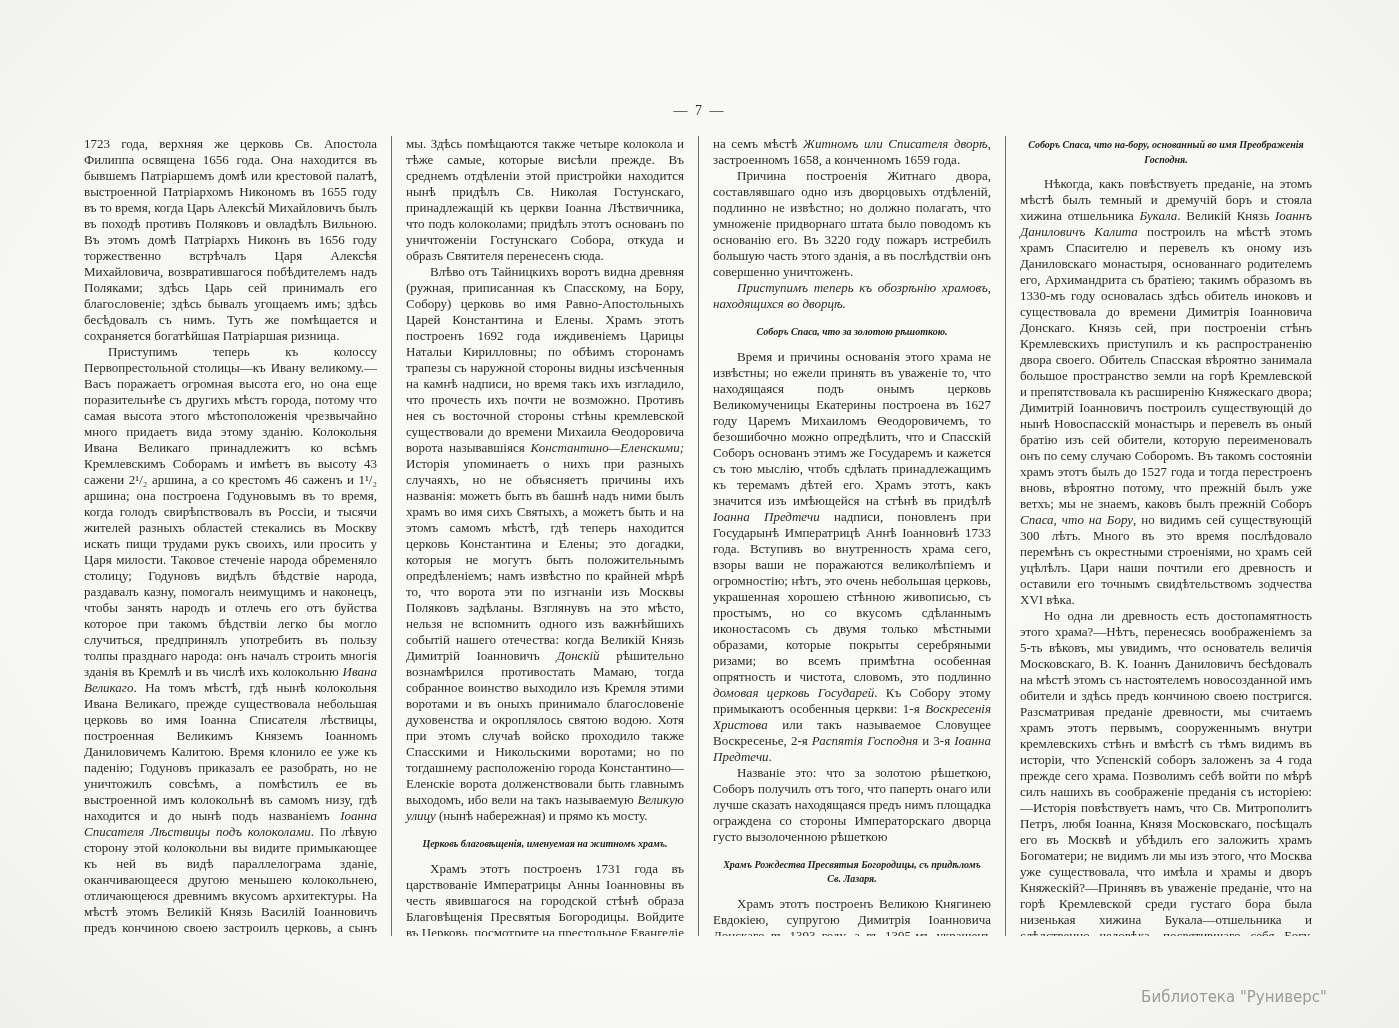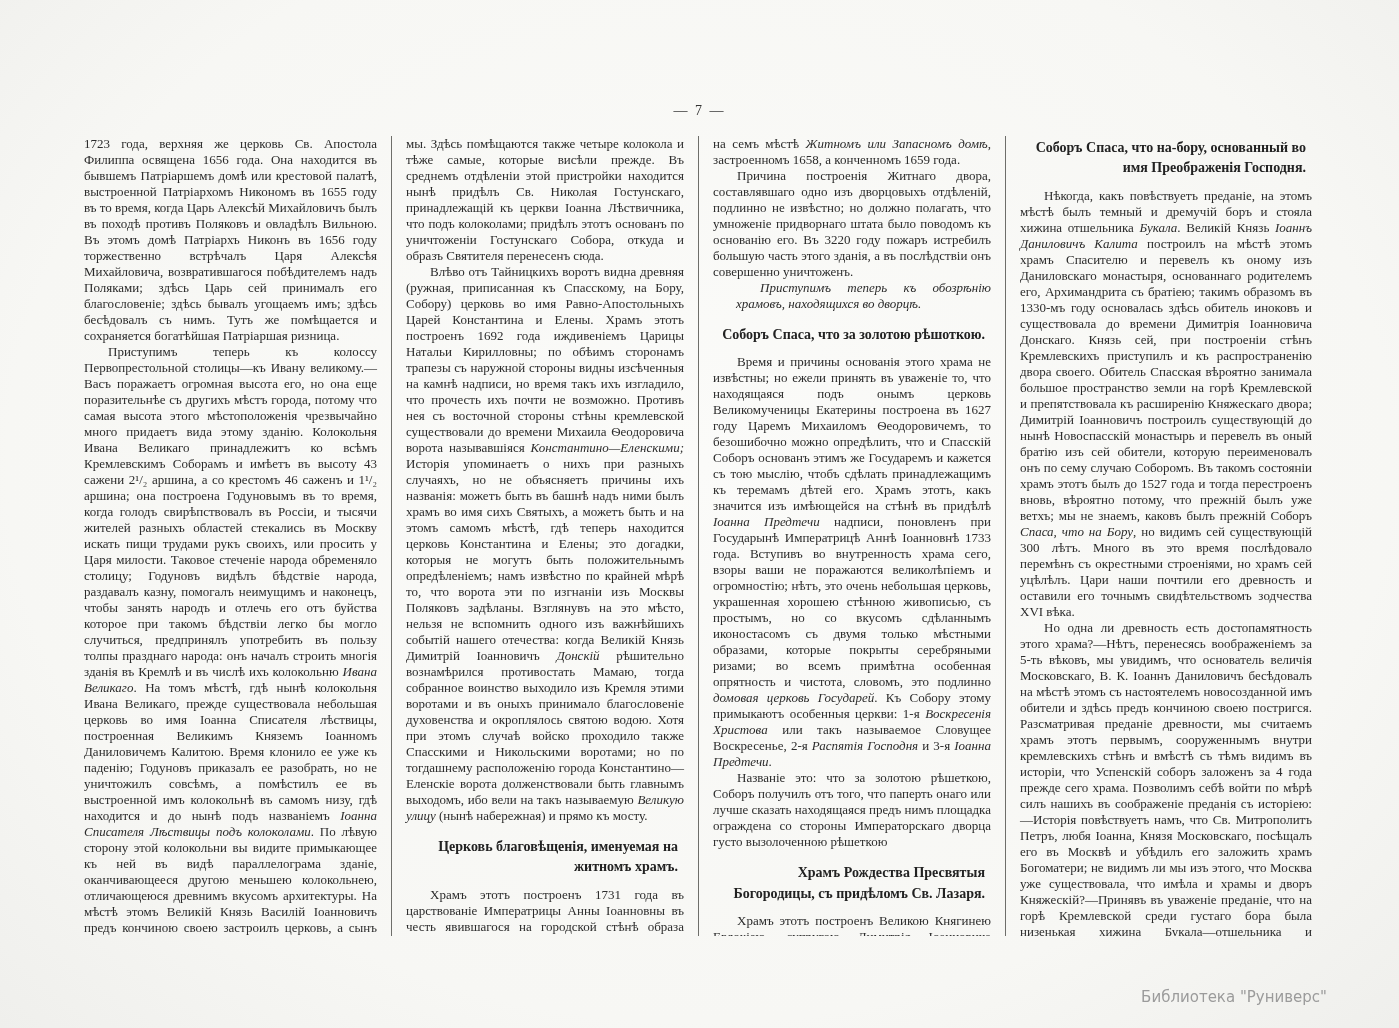--- a/index.html
+++ b/index.html
@@ -34,27 +34,28 @@
   .col:last-child { padding-right:0; }
   .p {
     margin:0;
     font-size:13px;
     line-height:16px;
     text-align:justify;
     text-justify:inter-word;
     color:#2b2b2b;
   }
   .p.ind { text-indent:24px; }
-  .p.it { font-style:italic;margin-left:23px; }
+  .p.it { font-style:italic; }
   .h {
     margin:13px 6px 9px 6px;
-    font-size:14px; font-weight:bold;
+    font-size:10px; font-weight:bold;
     line-height:1.45;
-    text-align:right;
+    text-align:center;
     color:#222;
+    font-style:italic;
   }
   .h.first { margin-top:2px; }
   .watermark {
     position:absolute; right:72px; top:988px;
     font-family:"DejaVu Sans", sans-serif;
     font-size:15px; color:#9b9b9b;
   }
 </style>
 </head>
 <body>
@@ -71,21 +72,21 @@
     </div>
 
     <div class="col">
       <p class="p">мы. Здѣсь помѣщаются также четыре колокола и тѣже самые, которые висѣли прежде. Въ среднемъ отдѣленіи этой пристройки находится нынѣ придѣлъ Св. Николая Гостунскаго, принадлежащій къ церкви Іоанна Лѣствичника, что подъ колоколами; придѣлъ этотъ основанъ по уничтоженіи Гостунскаго Собора, откуда и образъ Святителя перенесенъ сюда.</p>
       <p class="p ind">Влѣво отъ Тайницкихъ воротъ видна древняя (ружная, приписанная къ Спасскому, на Бору, Собору) церковь во имя Равно-Апостольныхъ Царей Константина и Елены. Храмъ этотъ построенъ 1692 года иждивеніемъ Царицы Натальи Кирилловны; по обѣимъ сторонамъ трапезы съ наружной стороны видны изсѣченныя на камнѣ надписи, но время такъ ихъ изгладило, что прочесть ихъ почти не возможно. Противъ нея съ восточной стороны стѣны кремлевской существовали до времени Михаила Ѳеодоровича ворота называвшіяся <i>Константино—Еленскими;</i> Исторія упоминаетъ о нихъ при разныхъ случаяхъ, но не объясняетъ причины ихъ названія: можетъ быть въ башнѣ надъ ними былъ храмъ во имя сихъ Святыхъ, а можетъ быть и на этомъ самомъ мѣстѣ, гдѣ теперь находится церковь Константина и Елены; это догадки, которыя не могутъ быть положительнымъ опредѣленіемъ; намъ извѣстно по крайней мѣрѣ то, что ворота эти по изгнаніи изъ Москвы Поляковъ задѣланы. Взглянувъ на это мѣсто, нельзя не вспомнить одного изъ важнѣйшихъ событій нашего отечества: когда Великій Князь Димитрій Іоанновичъ <i>Донскій</i> рѣшительно вознамѣрился противостать Мамаю, тогда собранное воинство выходило изъ Кремля этими воротами и въ оныхъ принимало благословеніе духовенства и окроплялось святою водою. Хотя при этомъ случаѣ войско проходило также Спасскими и Никольскими воротами; но по тогдашнему расположенію города Константино—Еленскіе ворота долженствовали быть главнымъ выходомъ, ибо вели на такъ называемую <i>Великую улицу</i> (нынѣ набережная) и прямо къ мосту.</p>
       <div class="h">Церковь благовѣщенія, именуемая на житномъ храмъ.</div>
       <p class="p ind">Храмъ этотъ построенъ 1731 года въ царствованіе Императрицы Анны Іоанновны въ честь явившагося на городской стѣнѣ образа Благовѣщенія Пресвятыя Богородицы. Войдите въ Церковь, посмотрите на престольное Евангеліе—даръ Императрицы—и вы увидите на задней сторонѣ онаго слѣдующую надпись:—«Въ лѣто 1731 Ноября въ 3 день, сіе Св. Евангеліе серебряное, «повелѣніемъ Благочестивѣйшія Самодержавнѣйшія Великія «Государыни Императрицы Анны Іоанновны Самодержицы Всероссійской дано въ церковь Благовѣщенія Пресвятыя Богородицы, «которая построена въ Кремлѣ городѣ на житномъ дворѣ.» А при оной церкви выстроенъ придѣлъ воимя Іоанна Милостиваго Марѳою Яковлевною Кроткою 1824 г. и освященъ 1825 г. Января 11 дня. Храмъ этотъ напоминаетъ намъ о прежде бывшемъ</p>
     </div>
 
     <div class="col">
-      <p class="p">на семъ мѣстѣ <i>Житномъ или Запасномъ домѣ</i>, застроенномъ 1658, а конченномъ 1659 года.</p>
+      <p class="p">на семъ мѣстѣ <i>Житномъ или Списателя дворѣ</i>, застроенномъ 1658, а конченномъ 1659 года.</p>
       <p class="p ind">Причина построенія Житнаго двора, составлявшаго одно изъ дворцовыхъ отдѣленій, подлинно не извѣстно; но должно полагать, что умноженіе придворнаго штата было поводомъ къ основанію его. Въ 3220 году пожаръ истребилъ большую часть этого зданія, а въ послѣдствіи онъ совершенно уничтоженъ.</p>
       <p class="p ind it">Приступимъ теперь къ обозрѣнію храмовъ, находящихся во дворцѣ.</p>
       <div class="h">Соборъ Спаса, что за золотою рѣшоткою.</div>
       <p class="p ind">Время и причины основанія этого храма не извѣстны; но ежели принять въ уваженіе то, что находящаяся подъ онымъ церковь Великомученицы Екатерины построена въ 1627 году Царемъ Михаиломъ Ѳеодоровичемъ, то безошибочно можно опредѣлить, что и Спасскій Соборъ основанъ этимъ же Государемъ и кажется съ тою мыслію, чтобъ сдѣлать принадлежащимъ къ теремамъ дѣтей его. Храмъ этотъ, какъ значится изъ имѣющейся на стѣнѣ въ придѣлѣ <i>Іоанна Предтечи</i> надписи, поновленъ при Государынѣ Императрицѣ Аннѣ Іоанновнѣ 1733 года. Вступивъ во внутренность храма сего, взоры ваши не поражаются великолѣпіемъ и огромностію; нѣтъ, это очень небольшая церковь, украшенная хорошею стѣнною живописью, съ простымъ, но со вкусомъ сдѣланнымъ иконостасомъ съ двумя только мѣстными образами, которые покрыты серебряными ризами; во всемъ примѣтна особенная опрятность и чистота, словомъ, это подлинно <i>домовая церковь Государей</i>. Къ Собору этому примыкаютъ особенныя церкви: 1-я <i>Воскресенія Христова</i> или такъ называемое Словущее Воскресенье, 2-я <i>Распятія Господня</i> и 3-я <i>Іоанна Предтечи</i>.</p>
       <p class="p ind">Названіе это: что за золотою рѣшеткою, Соборъ получилъ отъ того, что паперть онаго или лучше сказать находящаяся предъ нимъ площадка ограждена со стороны Императорскаго дворца густо вызолоченною рѣшеткою</p>
       <div class="h">Храмъ Рождества Пресвятыя Богородицы, съ придѣломъ Св. Лазаря.</div>
       <p class="p ind">Храмъ этотъ построенъ Великою Княгинею Евдокіею, супругою Димитрія Іоанновича Донскаго въ 1393 году, а въ 1395-мъ украшенъ оный иконописаніемъ, надъ коимъ трудились мастера: <i>Ѳеофанъ Грекъ</i> и ученикъ его Черный; на мѣстѣ этомъ, какъ говорятъ лѣтописи, была деревянная церковь во имя <i>Лазарева Воскресенья;</i> кажется по этому при нововыстроенной церкви остался и придѣлъ Святаго Лазаря, ибо предки наши, строя храмы, не рѣшались уничтожать прежніе.</p>
     </div>
 
     <div class="col">

